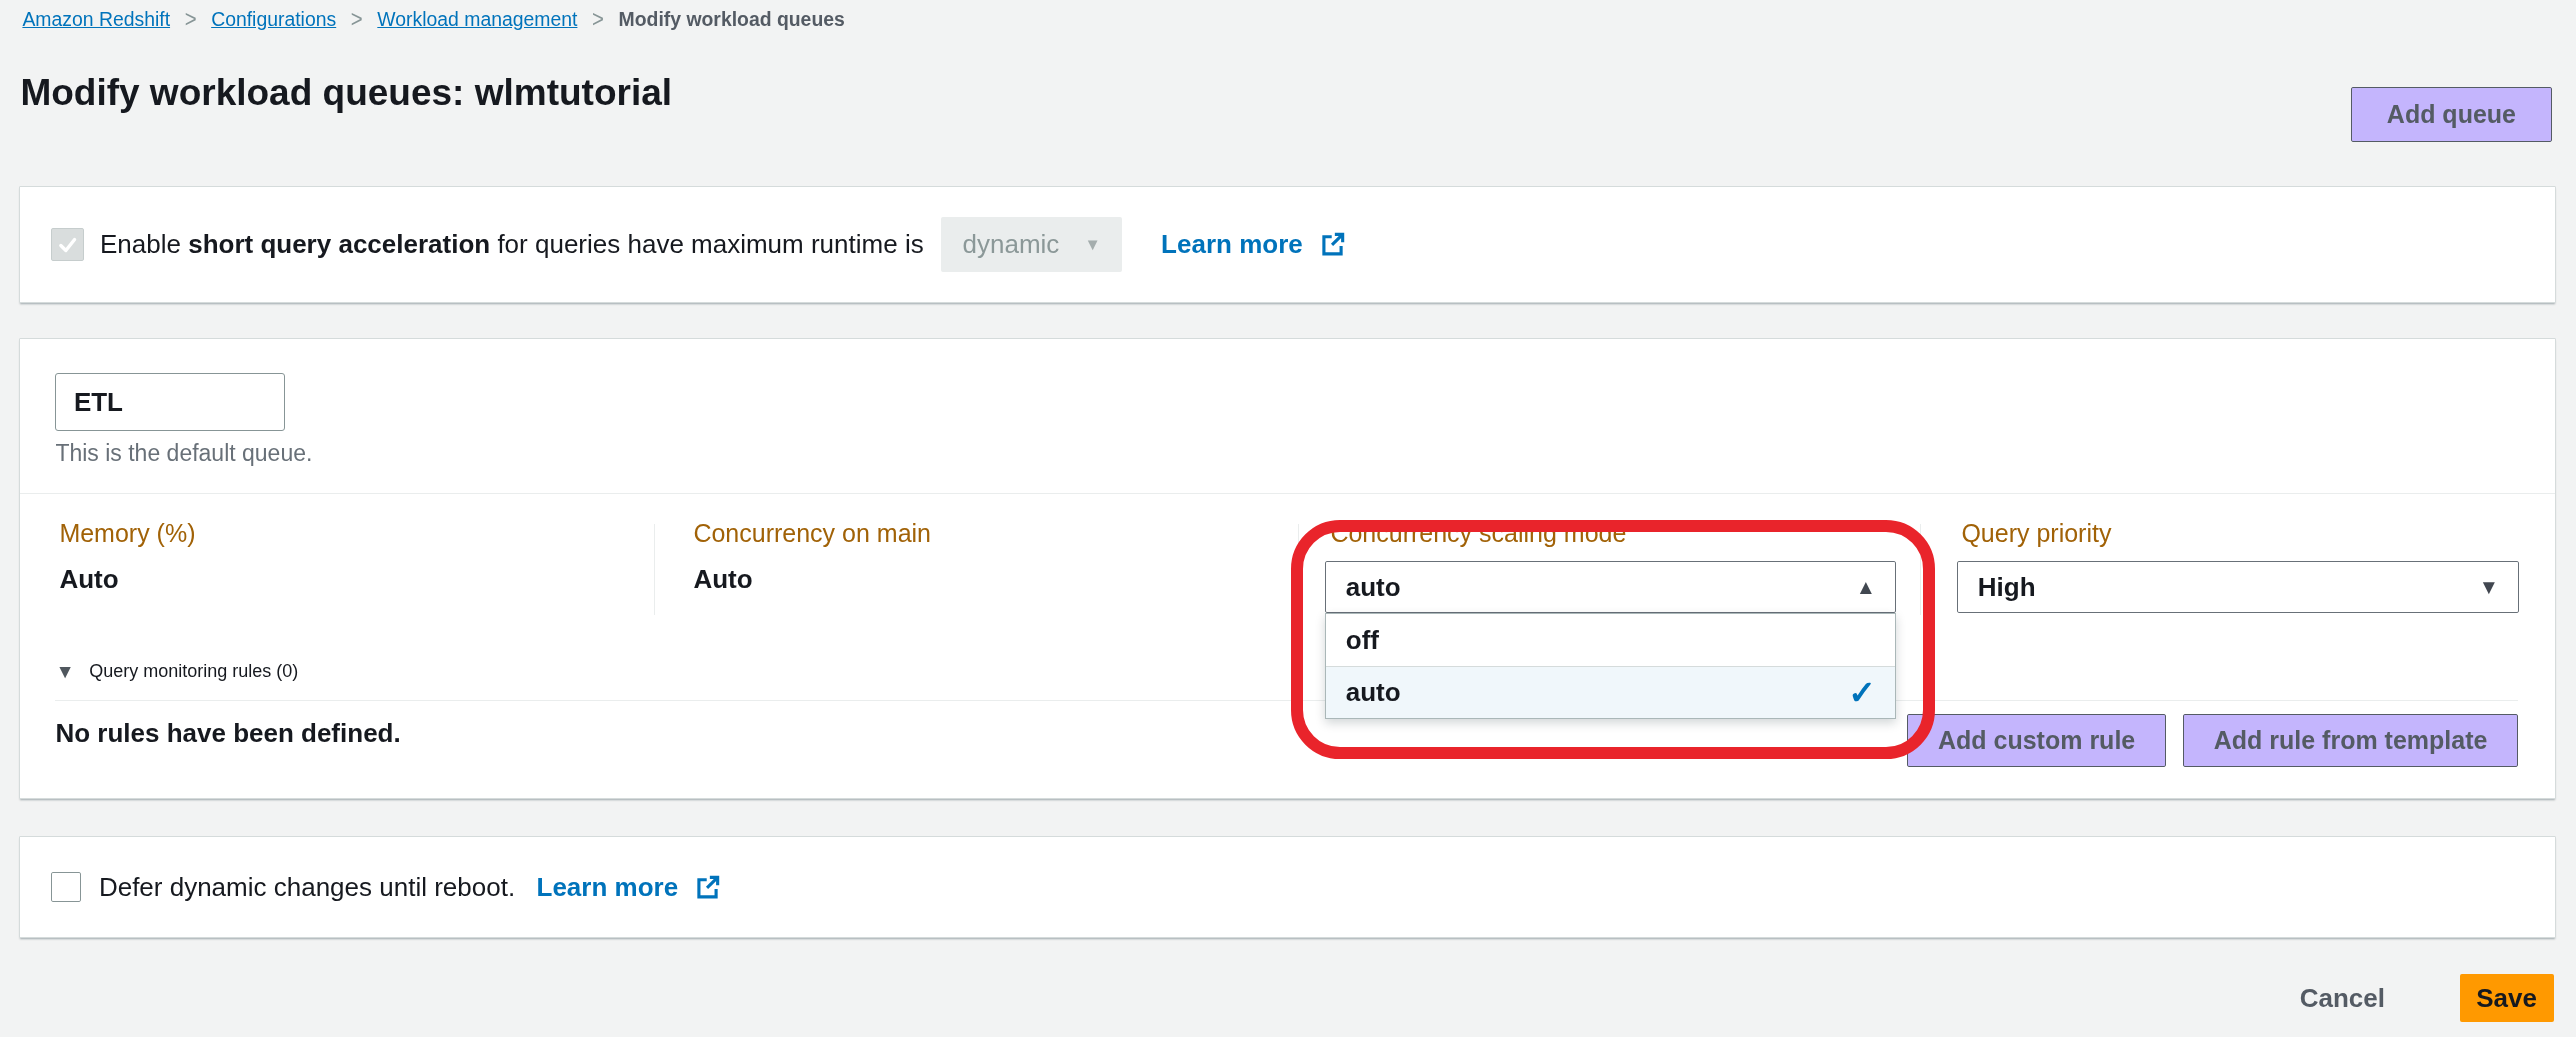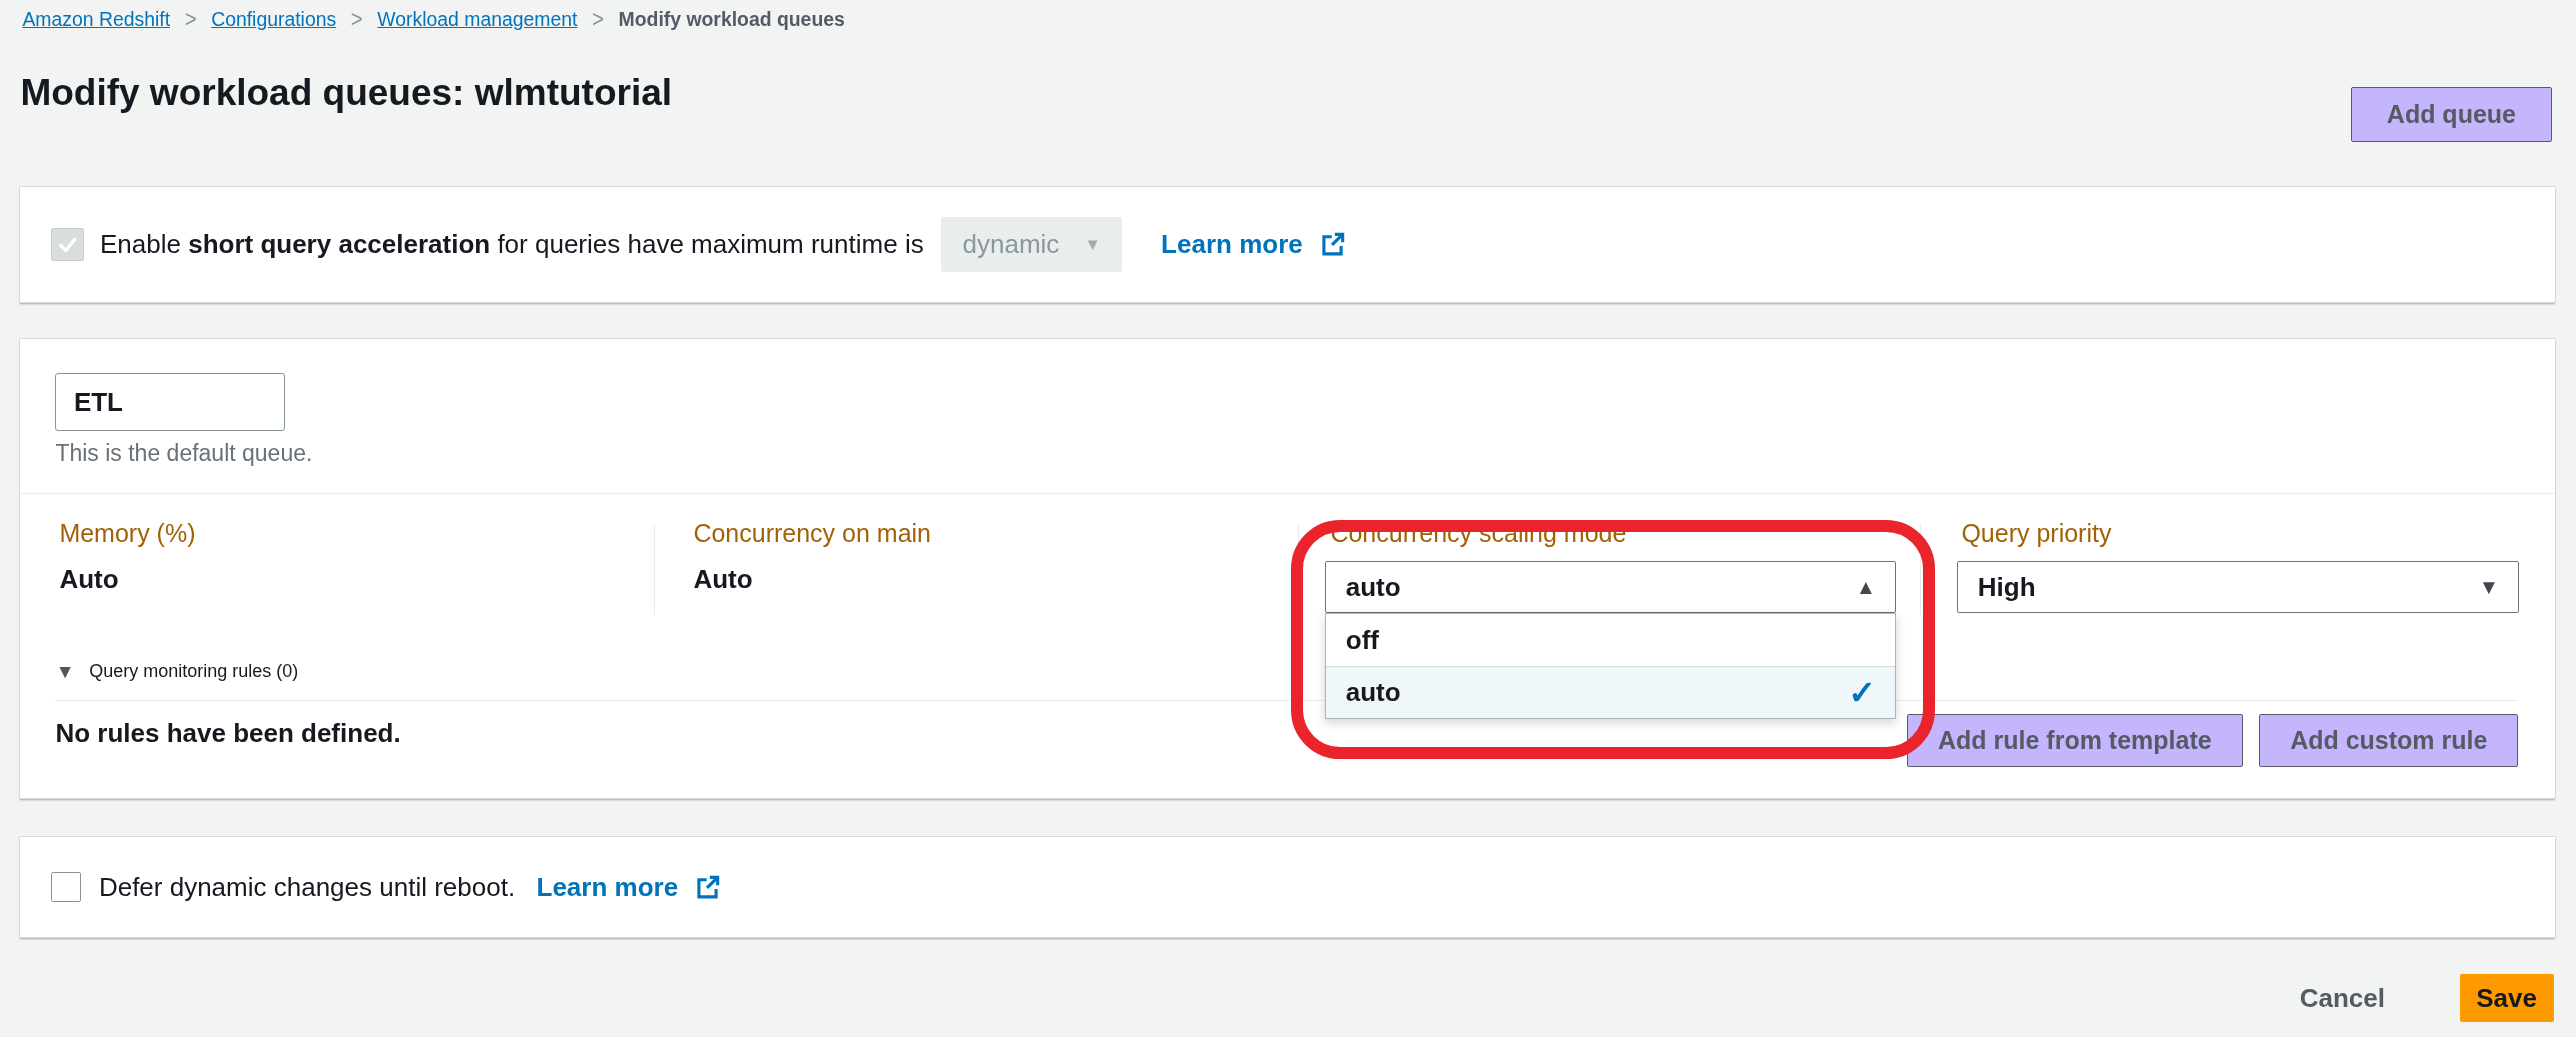--- a/index.html
+++ b/index.html
@@ -183,22 +183,22 @@
     <span class="caret-dark">▼</span>
   </div>
 
   <div class="qmr-header">
     <span class="qmr-tri">▼</span>
     <span class="qmr-title">Query monitoring rules (0)</span>
   </div>
   <div class="hdiv2"></div>
   <div class="qmr-empty">No rules have been defined.</div>
   <div class="qmr-buttons">
+    <button class="btn">Add custom rule</button>
     <button class="btn">Add rule from template</button>
-    <button class="btn">Add custom rule</button>
   </div>
 
   <div class="annotation"></div>
 </section>
 
 <section class="card card3">
   <span class="checkbox-empty"></span>
   <span class="defer-text">Defer dynamic changes until reboot.</span>
   <a class="link lm2">
     <span>Learn more</span>

